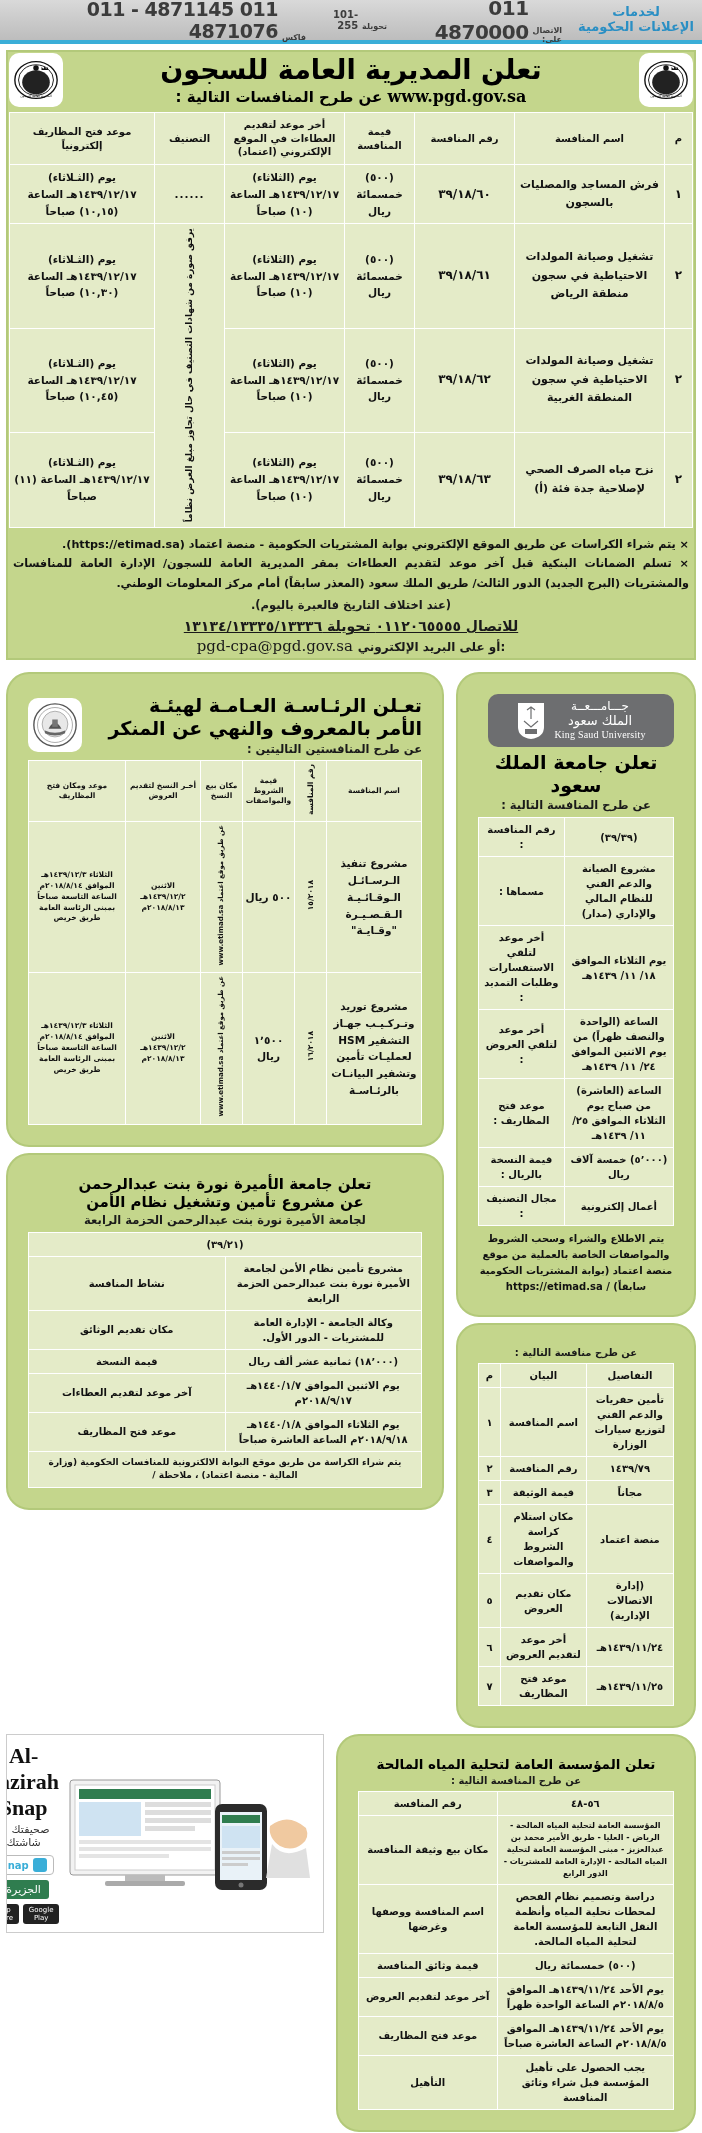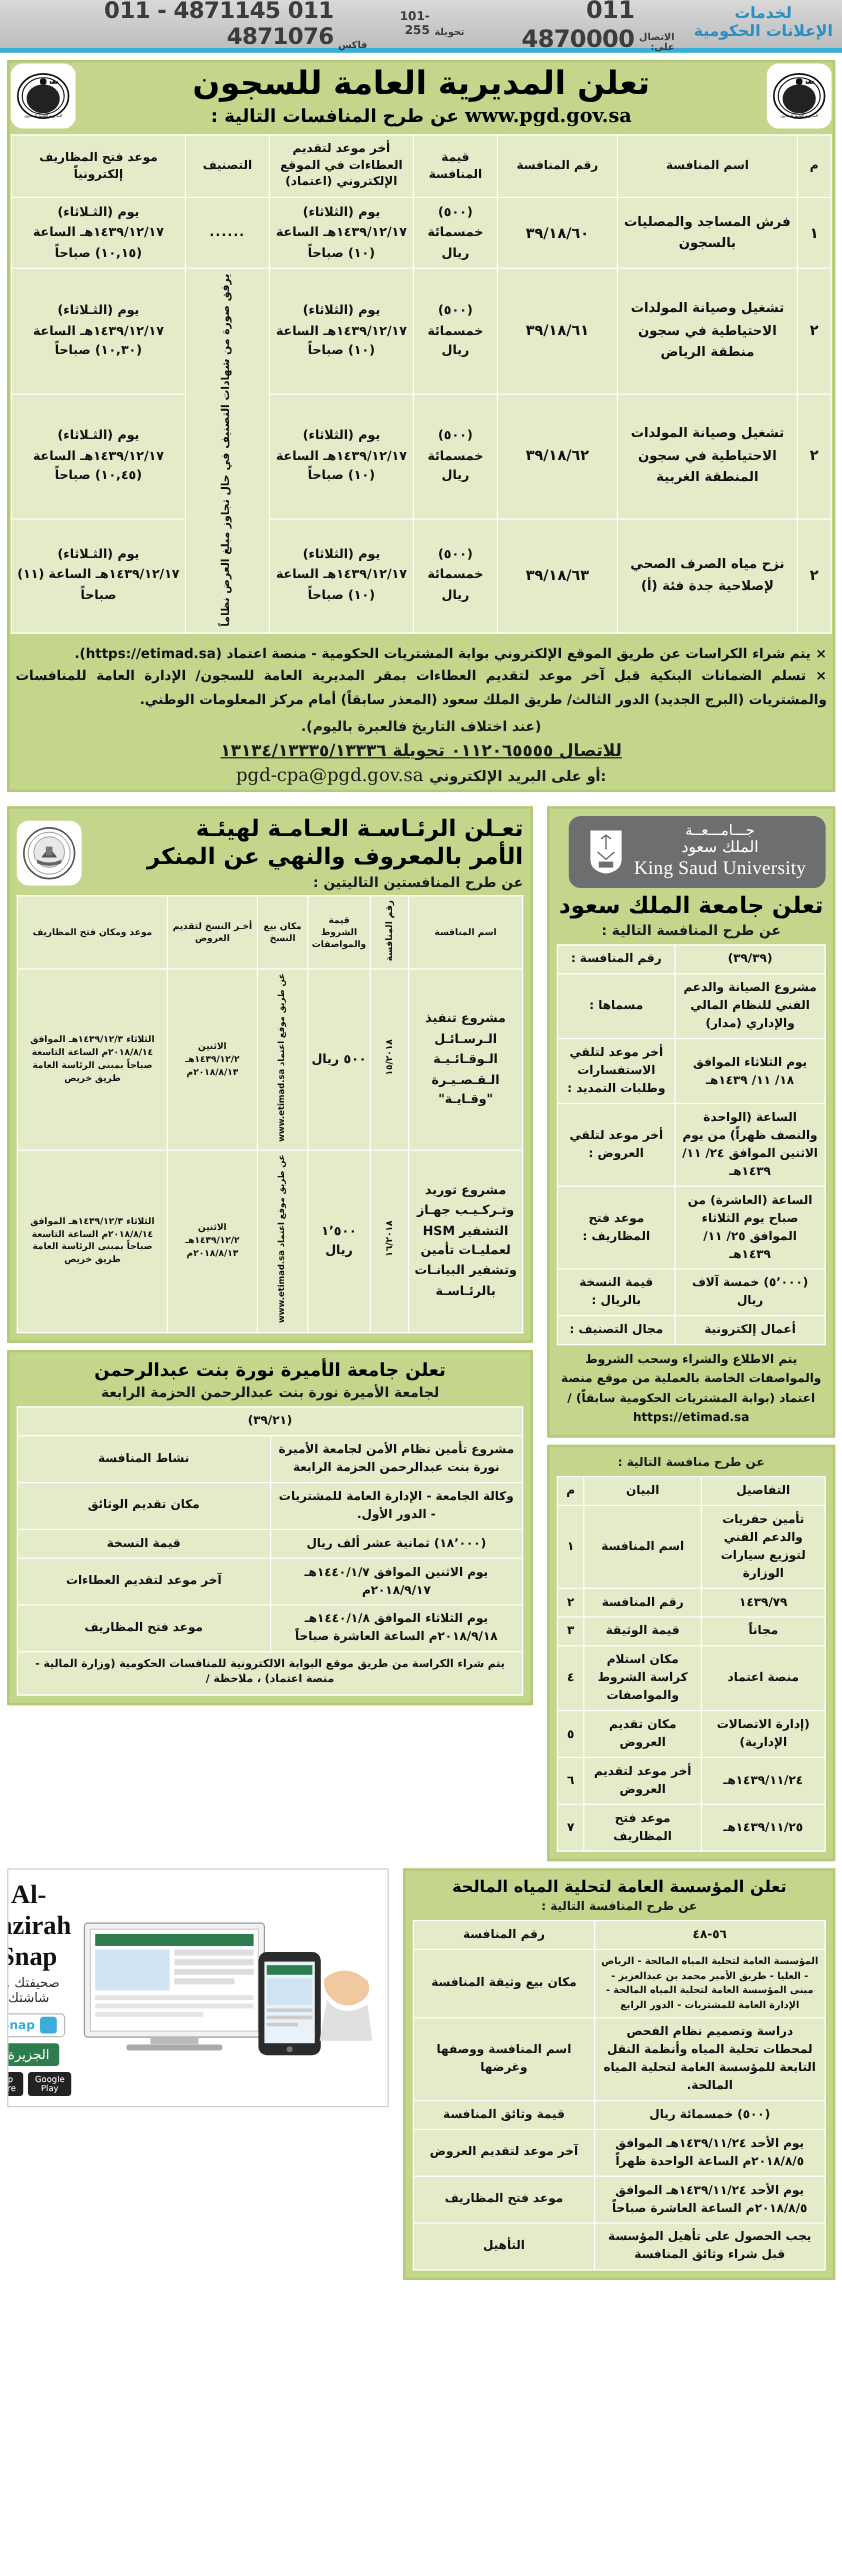--- a/index.html
+++ b/index.html
@@ -41,21 +41,21 @@
   .num-mid { font-size: 10px; font-weight: bold; color:#3c3c3c; }
   .num-big2 { font-size: 19px; font-weight: bold; color:#3c3c3c; letter-spacing:-0.5px;}
 
   
   .green-box {
     background: #c4d68c;
     border: 2px solid #b3c97a;
     margin: 6px 6px 0 6px;
     padding: 1px;
   }
-  .green-box.tight { padding: 6px; }
+  .green-box.tight { padding: 20px; border-radius: 23px; }
 
   .hdr-row { display:flex; align-items:center; justify-content:center; gap:8px; }
   .seal {
     width: 54px; height: 54px; flex:0 0 54px;
     background: #fff; border-radius: 10px;
     display:flex; align-items:center; justify-content:center;
   }
   .seal svg { width: 46px; height: 46px; }
 
   .hdr-main { text-align:center; flex:1 1 auto; }
@@ -120,21 +120,21 @@
   .col-right { width: 450px; flex:0 0 450px; }
 
   .ksu-logo-wrap { display:flex; justify-content:center; margin-bottom:4px;}
   .ksu-logo {
     background:#6d6e70; border-radius:10px; padding:6px 10px;
     display:flex; align-items:center; gap:8px; width: 228px; justify-content:center;margin-left:10px;
   }
   .ksu-txt { color:#fff; text-align:center; line-height:1.15;}
   .ksu-l1 { font-size:12px; letter-spacing:4px; font-weight:normal;}
   .ksu-l2 { font-size:13px; letter-spacing:1px; }
-  .ksu-l3 { font-size:16px; font-family:"Liberation Serif",serif; letter-spacing:0.2px;}
+  .ksu-l3 { font-size:10px; font-family:"Liberation Serif",serif; letter-spacing:0.2px;}
   .ksu-shield { width:30px; height:40px; }
 
   .sec-title {
     text-align:center; font-size:19px; font-weight:bold; color:#000;
     line-height:1.2; letter-spacing:-0.3px;
   }
   .sec-title.sm { font-size:15px; }
   .sec-title.xs { font-size:13.5px; }
   .sec-sub { text-align:center; font-size:11.5px; font-weight:bold; margin-top:2px;}
   .sec-sub.xs { font-size:10px; }
@@ -482,20 +482,21 @@
               <td><span class="vrt3">عن طريق موقع اعتماد www.etimad.sa</span></td>
               <td>الاثنين ١٤٣٩/١٢/٢هـ ٢٠١٨/٨/١٣م</td>
               <td>الثلاثاء ١٤٣٩/١٢/٣هـ الموافق ٢٠١٨/٨/١٤م الساعة التاسعة صباحاً بمبنى الرئاسة العامة طريق خريص</td>
             </tr>
           </tbody>
         </table>
       </div>
 
       <div class="green-box tight">
         <div class="sec-title sm">تعلن جامعة الأميرة نورة بنت عبدالرحمن</div>
+        <div class="sec-title sm">عن مشروع تأمين وتشغيل نظام الأمن</div>
         <div class="sec-sub">لجامعة الأميرة نورة بنت عبدالرحمن الحزمة الرابعة</div>
         <table class="kv">
           <tbody>
             <tr>
               <td class="v" colspan="2">(٣٩/٢١)</td>
             </tr>
             <tr>
               <td class="v">مشروع تأمين نظام الأمن لجامعة الأميرة نورة بنت عبدالرحمن الحزمة الرابعة</td>
               <td class="k">نشاط المنافسة</td>
             </tr>

